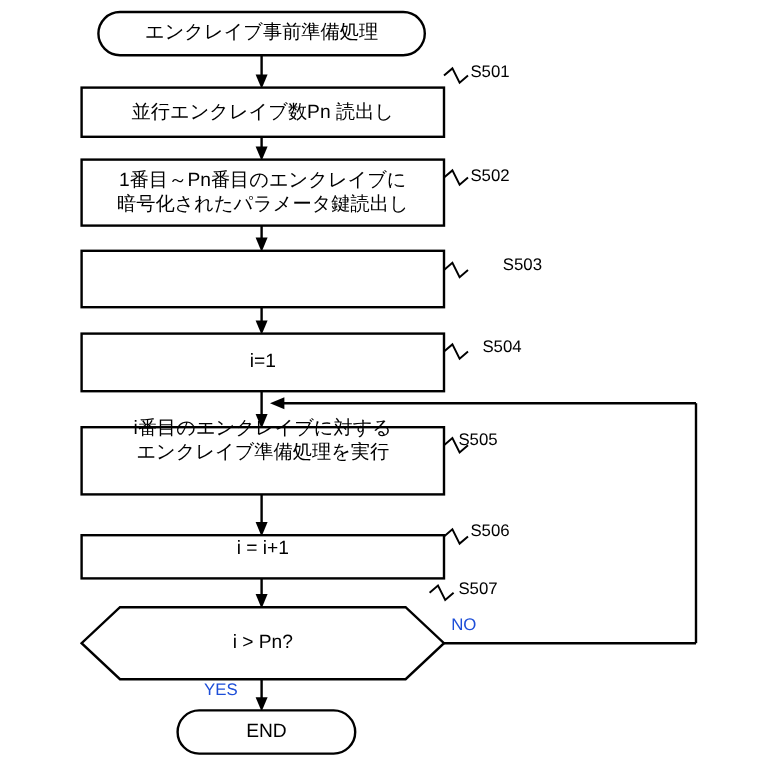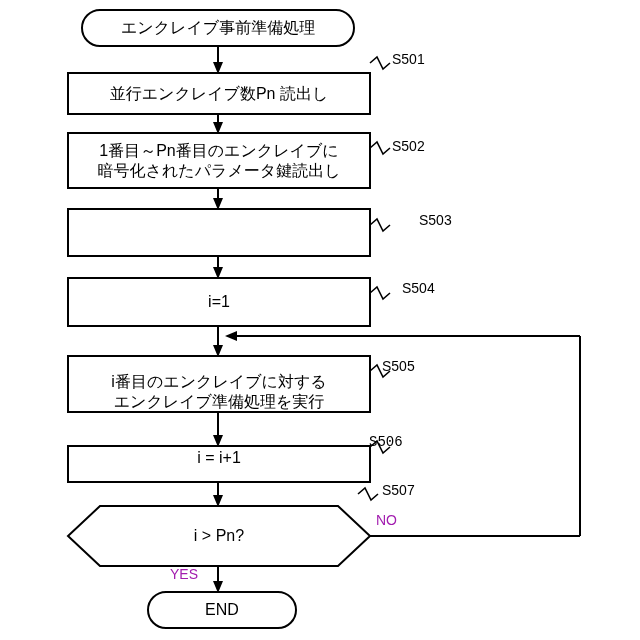--- a/index.html
+++ b/index.html
@@ -38,21 +38,21 @@
   .step-label {
     position: absolute;
     color: #000000;
     font-family: "Liberation Sans", sans-serif;
     font-size: 14px;
     line-height: 16px;
     white-space: nowrap;
   }
   .edge-label {
     position: absolute;
-    color: #a21caf;
+    color: #1d4ed8;
     font-family: "Liberation Sans", sans-serif;
     font-size: 14px;
     line-height: 16px;
     white-space: nowrap;
   }
 </style>
 </head>
 <body>
 
 <div id="canvas">
@@ -112,33 +112,33 @@
   <div class="node-text" style="left:82px; top:10px; width:272px; height:36px;">エンクレイブ事前準備処理</div>
 
   <div class="node-text" style="left:68px; top:73px; width:302px; height:41px;">並行エンクレイブ数Pn 読出し</div>
 
   <div class="node-text" style="left:68px; top:133px; width:302px; height:55px;">1番目～Pn番目のエンクレイブに
 暗号化されたパラメータ鍵読出し</div>
 
 
   <div class="node-text" style="left:68px; top:278px; width:302px; height:48px;text-align:right;">i=1</div>
 
-  <div class="node-text" style="left:68px; top:372px; width:302px; height:40px;">i番目のエンクレイブに対する
+  <div class="node-text" style="left:68px; top:348px; width:302px; height:40px;">i番目のエンクレイブに対する
 エンクレイブ準備処理を実行</div>
 
   <div class="node-text" style="left:68px; top:446px; width:302px; height:24px;">i = i+1</div>
 
   <div class="node-text" style="left:148px; top:592px; width:148px; height:36px;">END</div>
 
   <div class="node-text" style="left:68px; top:506px; width:302px; height:60px;">i &gt; Pn?</div>
 
   <div class="step-label" style="left:392px; top:51px;">S501</div>
   <div class="step-label" style="left:392px; top:138px;">S502</div>
   <div class="step-label" style="left:392px; top:212px;margin-left:27px;">S503</div>
   <div class="step-label" style="left:382px; top:280px;margin-left:20px;">S504</div>
   <div class="step-label" style="left:382px; top:358px;">S505</div>
-  <div class="step-label" style="left:369px; top:434px;font-family:Liberation Mono, monospace;">S506</div>
+  <div class="step-label" style="left:392px; top:434px;">S506</div>
   <div class="step-label" style="left:382px; top:482px;">S507</div>
 
   <div class="edge-label" style="left:376px; top:512px;">NO</div>
   <div class="edge-label" style="left:170px; top:566px;">YES</div>
 
 </div>
 
 </body></html>

